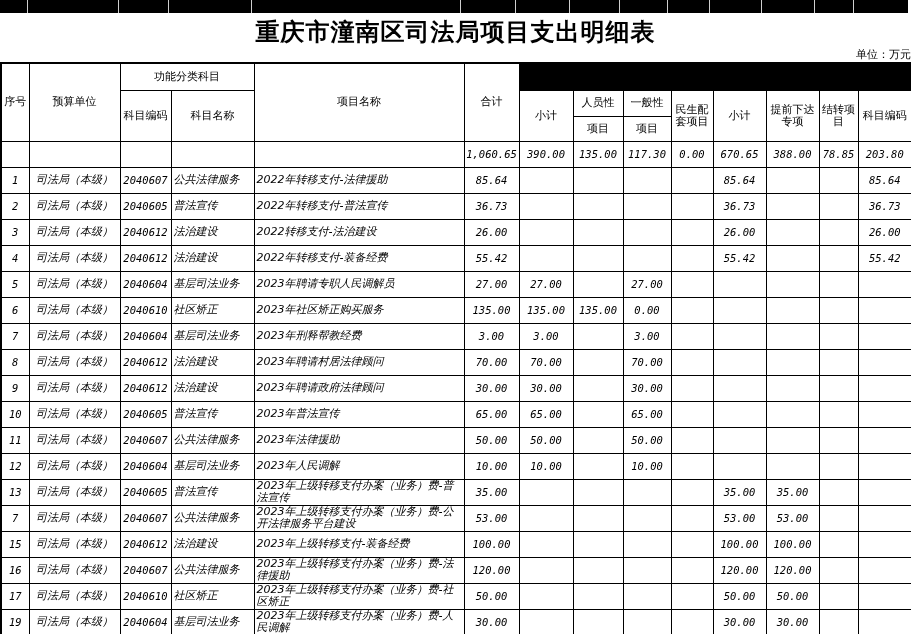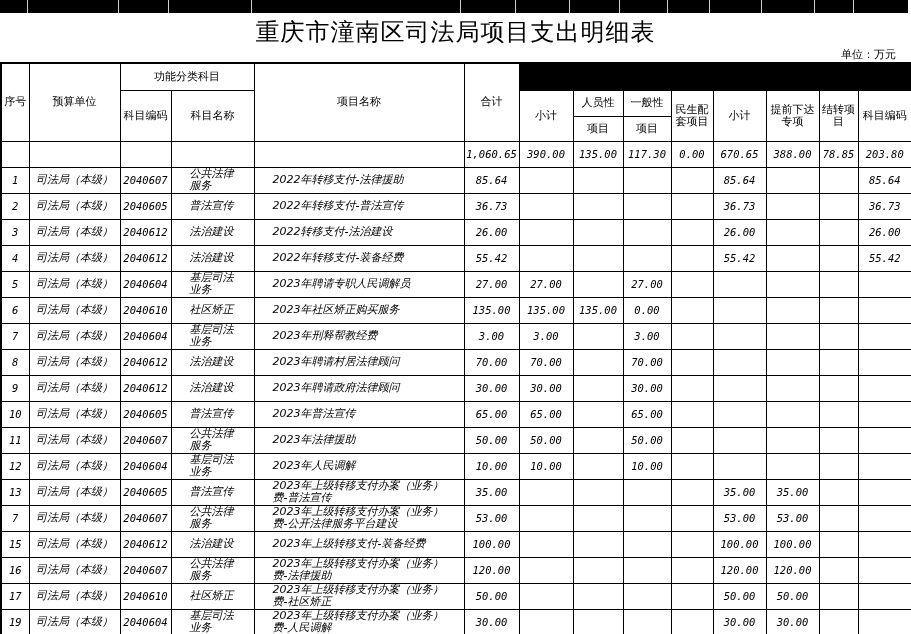--- a/index.html
+++ b/index.html
@@ -4,33 +4,33 @@
 <style>
   html,body{margin:0;padding:0;background:#fff;}
   .sheet{position:relative;width:911px;height:634px;background:#fff;overflow:hidden;
          font-family:"DejaVu Sans","Liberation Sans",sans-serif;color:#000;}
   
   .strip{position:absolute;top:0;left:0;width:908px;height:13px;display:flex;}
   .strip .seg{background:#000;height:13px;box-sizing:border-box;border-right:1px solid #cfcfcf;}
   .strip .seg:last-child{border-right:none;}
   
   .title{position:absolute;top:16px;left:0;width:911px;text-align:center;
-         font-family:"DejaVu Serif","Liberation Serif",serif;font-weight:normal;font-size:24px;letter-spacing:1px;}
-  .unitnote{position:absolute;top:47px;right:15px;font-size:11px;}
+         font-family:"DejaVu Serif","Liberation Serif",serif;font-weight:bold;font-size:24px;letter-spacing:1px;}
+  .unitnote{position:absolute;top:47px;right:0;font-size:11px;}
   
   table{position:absolute;top:62px;left:0;width:911px;border-collapse:collapse;table-layout:fixed;
         border:2px solid #000;}
   th,td{border:1px solid #000;overflow:hidden;padding:0 1px;vertical-align:middle;
         font-weight:normal;font-size:11px;line-height:12px;text-align:center;}
   thead tr.h1{height:27px;}
   thead tr.h2{height:26px;}
   thead tr.h3{height:25px;}
   tbody tr{height:26px;font-style:italic;}
   .band{background:#000;}
-  .c-left{text-align:left;padding:0 18px;}
+  .c-left{text-align:left;padding:0 2px;}
   .c-num{font-family:"DejaVu Sans Mono","Liberation Mono",monospace;font-size:10.5px;}
 </style>
 </head>
 <body>
 
 <div class="sheet">
   <div class="strip">
       <div class="seg" style="width: 28px;"></div>
       <div class="seg" style="width: 91px;"></div>
       <div class="seg" style="width: 51px;"></div>

